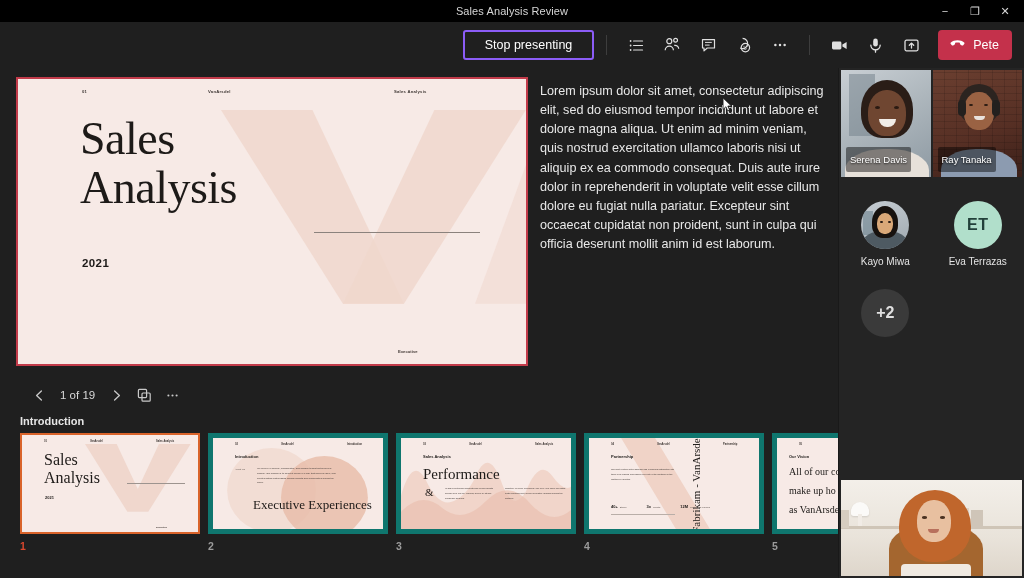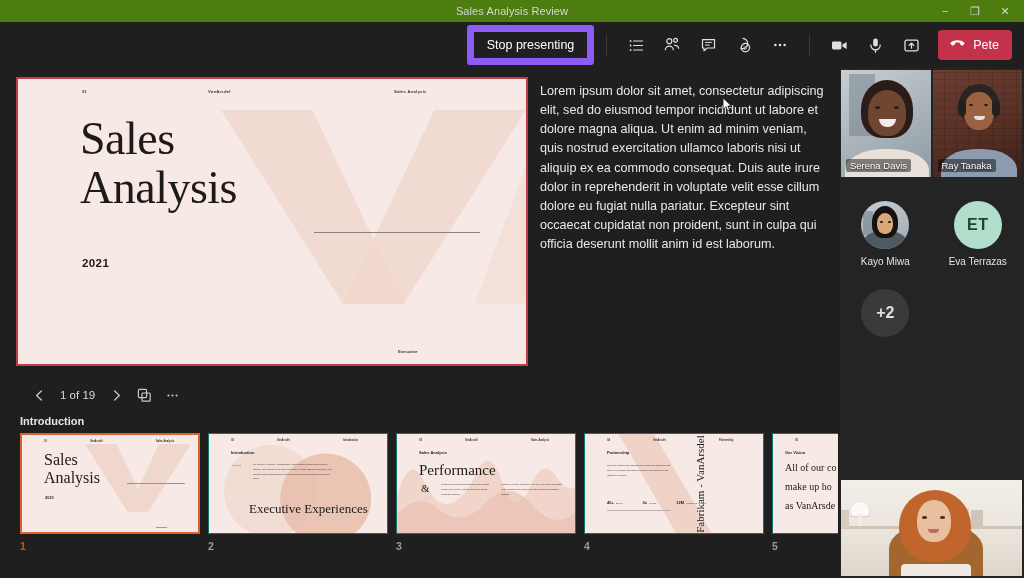--- a/index.html
+++ b/index.html
@@ -9,21 +9,21 @@
     font-family: "Liberation Sans", sans-serif;
     overflow: hidden;
   }
   .app {
     position: relative; width: 1024px; height: 578px;
     background: #1f1f1f; display: flex; flex-direction: column;
   }
 
   
   .titlebar {
-    height: 22px; background: #4d7c0f; position: relative;
+    height: 22px; background: #000000; position: relative;
     display: flex; align-items: center; justify-content: center;
     flex: 0 0 22px;
   }
   .titlebar .title {
     font-size: 11px; color: #d6d6d6; letter-spacing: .1px;
   }
   .winbtns { position: absolute; right: 4px; top: 0; height: 22px; display: flex; align-items: center; }
   .winbtn {
     width: 30px; height: 22px; display: flex; align-items: center; justify-content: center;
     color: #d6d6d6; font-size: 11px; line-height: 1;
@@ -40,22 +40,22 @@
     width: 26px; height: 26px; display: flex; align-items: center; justify-content: center;
     color: #e6e6e6;
   }
   .vsep { width: 1px; height: 20px; background: #3d3d3d; margin: 0 10px; }
   .timer { font-size: 12.5px; color: #e3e3e3; }
   .tb-right {
     position: absolute; right: 12px; top: 0; height: 46px;
     display: flex; align-items: center; gap: 2px;
   }
   .stop-btn {
-    border: 7px solid #8b5cf6; background: transparent; color: #fff;
-    font-size: 12.5px; padding: 6px 13px; border-radius: 3px; cursor: pointer;
+    border: 2px solid #8b5cf6; background: transparent; color: #fff;
+    font-size: 12.5px; padding: 6px 20px; border-radius: 3px; cursor: pointer;
     font-family: inherit; white-space: nowrap; text-align: right;
   }
   .tb-icon {
     width: 34px; height: 32px; display: flex; align-items: center; justify-content: center;
     color: #e0e0e0; cursor: pointer; border-radius: 3px;
   }
   .leave-btn {
     background: #c4314b; color: #fff; border: none; border-radius: 4px;
     height: 30px; padding: 0 13px 0 11px; display: flex; align-items: center; gap: 7px;
     font-size: 12.5px; cursor: pointer; font-family: inherit; margin-left: 8px;
@@ -124,21 +124,21 @@
   }
 
   
   .thumbs {
     position: absolute; left: 20px; top: 365px; right: 0; height: 145px;
     display: flex; gap: 8px; overflow: hidden;
   }
   .thumb-wrap { width: 180px; flex: 0 0 180px; position: relative; }
   .thumb {
     width: 180px; height: 101px; background: #f7eae6; position: relative; overflow: hidden;
-    border: 1px solid #0f766e; cursor: pointer;
+    border: 5px solid #0f766e; cursor: pointer;
   }
   .thumb-wrap.active .thumb { border: 2px solid #d9632a; }
   .thumb-num {
     margin-top: 6px; font-size: 10.5px; color: #9b9b9b; font-weight: 700;
   }
   .thumb-wrap.active .thumb-num { color: #d9482e; }
   .t-head { position:absolute; top:5px; left:0; right:0; font-size:2.6px; color:#3b3431; font-weight:700; }
   .t-head span { position: absolute; }
   .t-head span:nth-child(1){ left: 22px; }
   .t-head span:nth-child(2){ left: 68px; }
@@ -189,21 +189,21 @@
     width: 186px; flex: 0 0 186px; background: #242424;
     display: flex; flex-direction: column; border-left: 1px solid #191919;
     position: relative;
   }
   .vid-grid { display: grid; grid-template-columns: 1fr 1fr; gap: 2px; padding: 2px; }
   .vid-tile {
     position: relative; height: 107px; overflow: hidden; background: #15181c;
   }
   .vid-name {
     position: absolute; left: 5px; bottom: 5px; font-size: 9.5px; color: #fff;
-    background: rgba(0,0,0,.45); padding: 1px 4px; border-radius: 2px;
+    background: rgba(0,0,0,.45); padding: 7px 4px; border-radius: 2px;
     text-shadow: 0 1px 2px rgba(0,0,0,.8);
   }
   .avatar-grid {
     display: grid; grid-template-columns: 1fr 1fr; gap: 0;
     padding: 12px 0 6px 0;
   }
   .av-cell { display: flex; flex-direction: column; align-items: center; gap: 7px; padding: 10px 0 12px 0; }
   .av {
     width: 48px; height: 48px; border-radius: 50%; overflow: hidden; position: relative;
     display: flex; align-items: center; justify-content: center;

